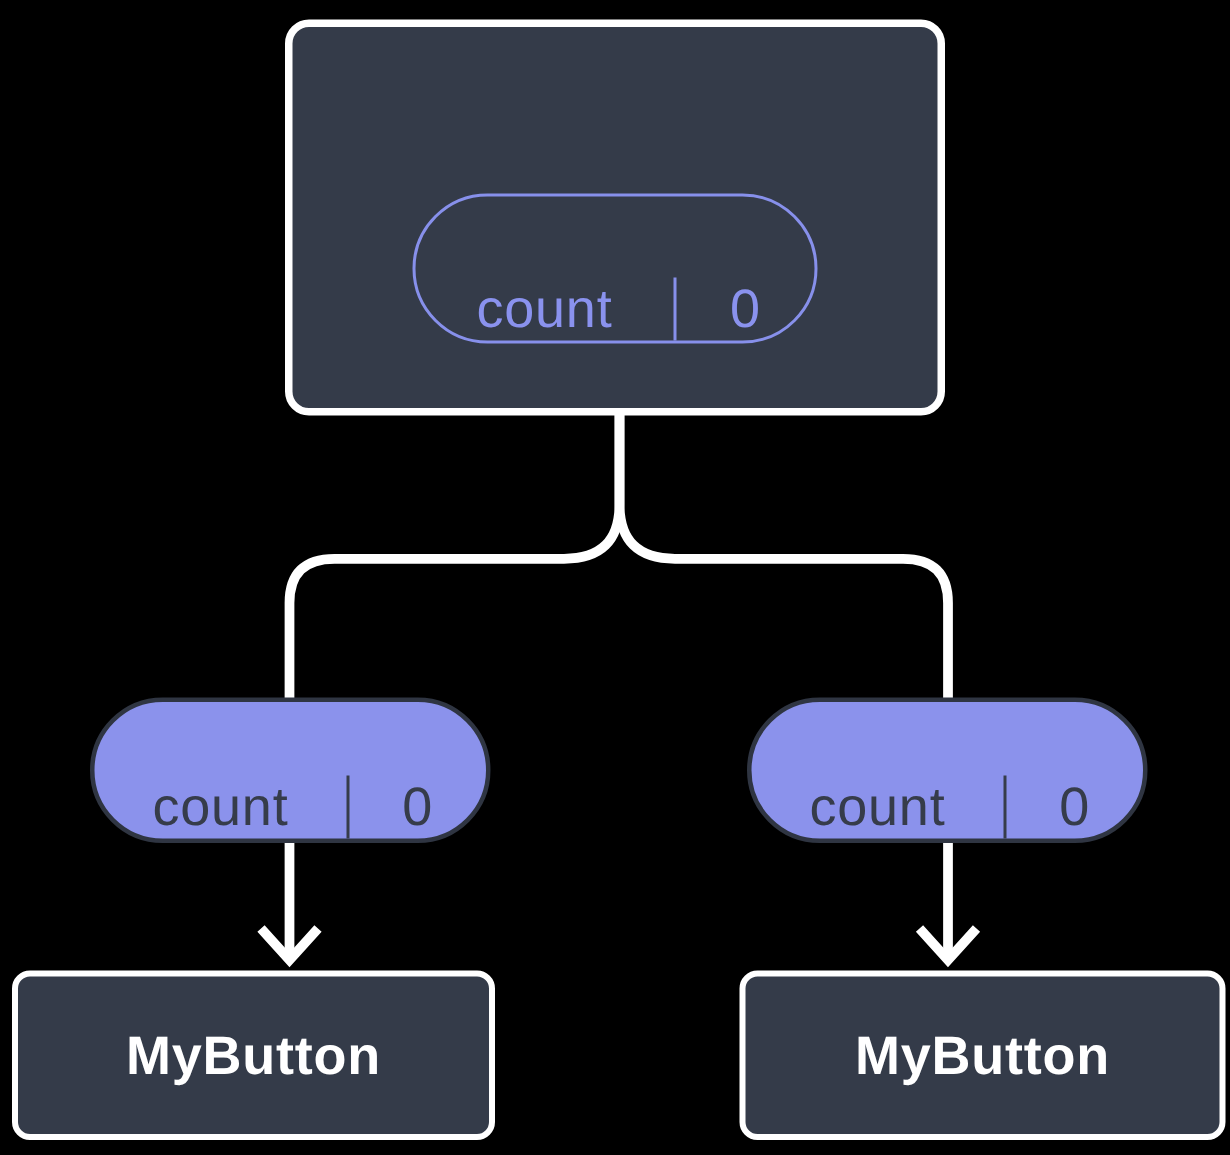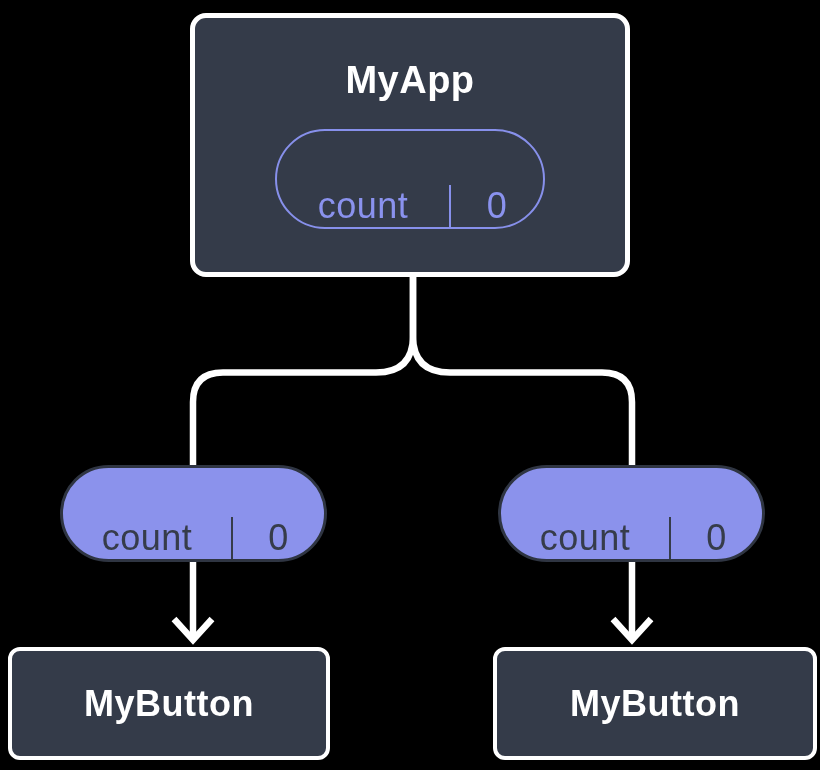--- a/index.html
+++ b/index.html
@@ -129,21 +129,20 @@
 
       <path d="M 193 558 L 193 639"></path>
       <path d="M 174 619 L 193 640 L 212 619"></path>
 
       <path d="M 632 558 L 632 639"></path>
       <path d="M 613 619 L 632 640 L 651 619"></path>
     </g>
   </svg>
 
   <div class="node-box" id="root-node">
-    <div class="node-title">MyApp</div>
     <div class="state-pill" id="root-pill">
       <div class="pill-label-cell">count</div>
       <div class="pill-value-cell">0</div>
     </div>
   </div>
 
   <div class="state-pill pill-filled" id="left-pill">
     <div class="pill-label-cell">count</div>
     <div class="pill-value-cell">0</div>
   </div>

